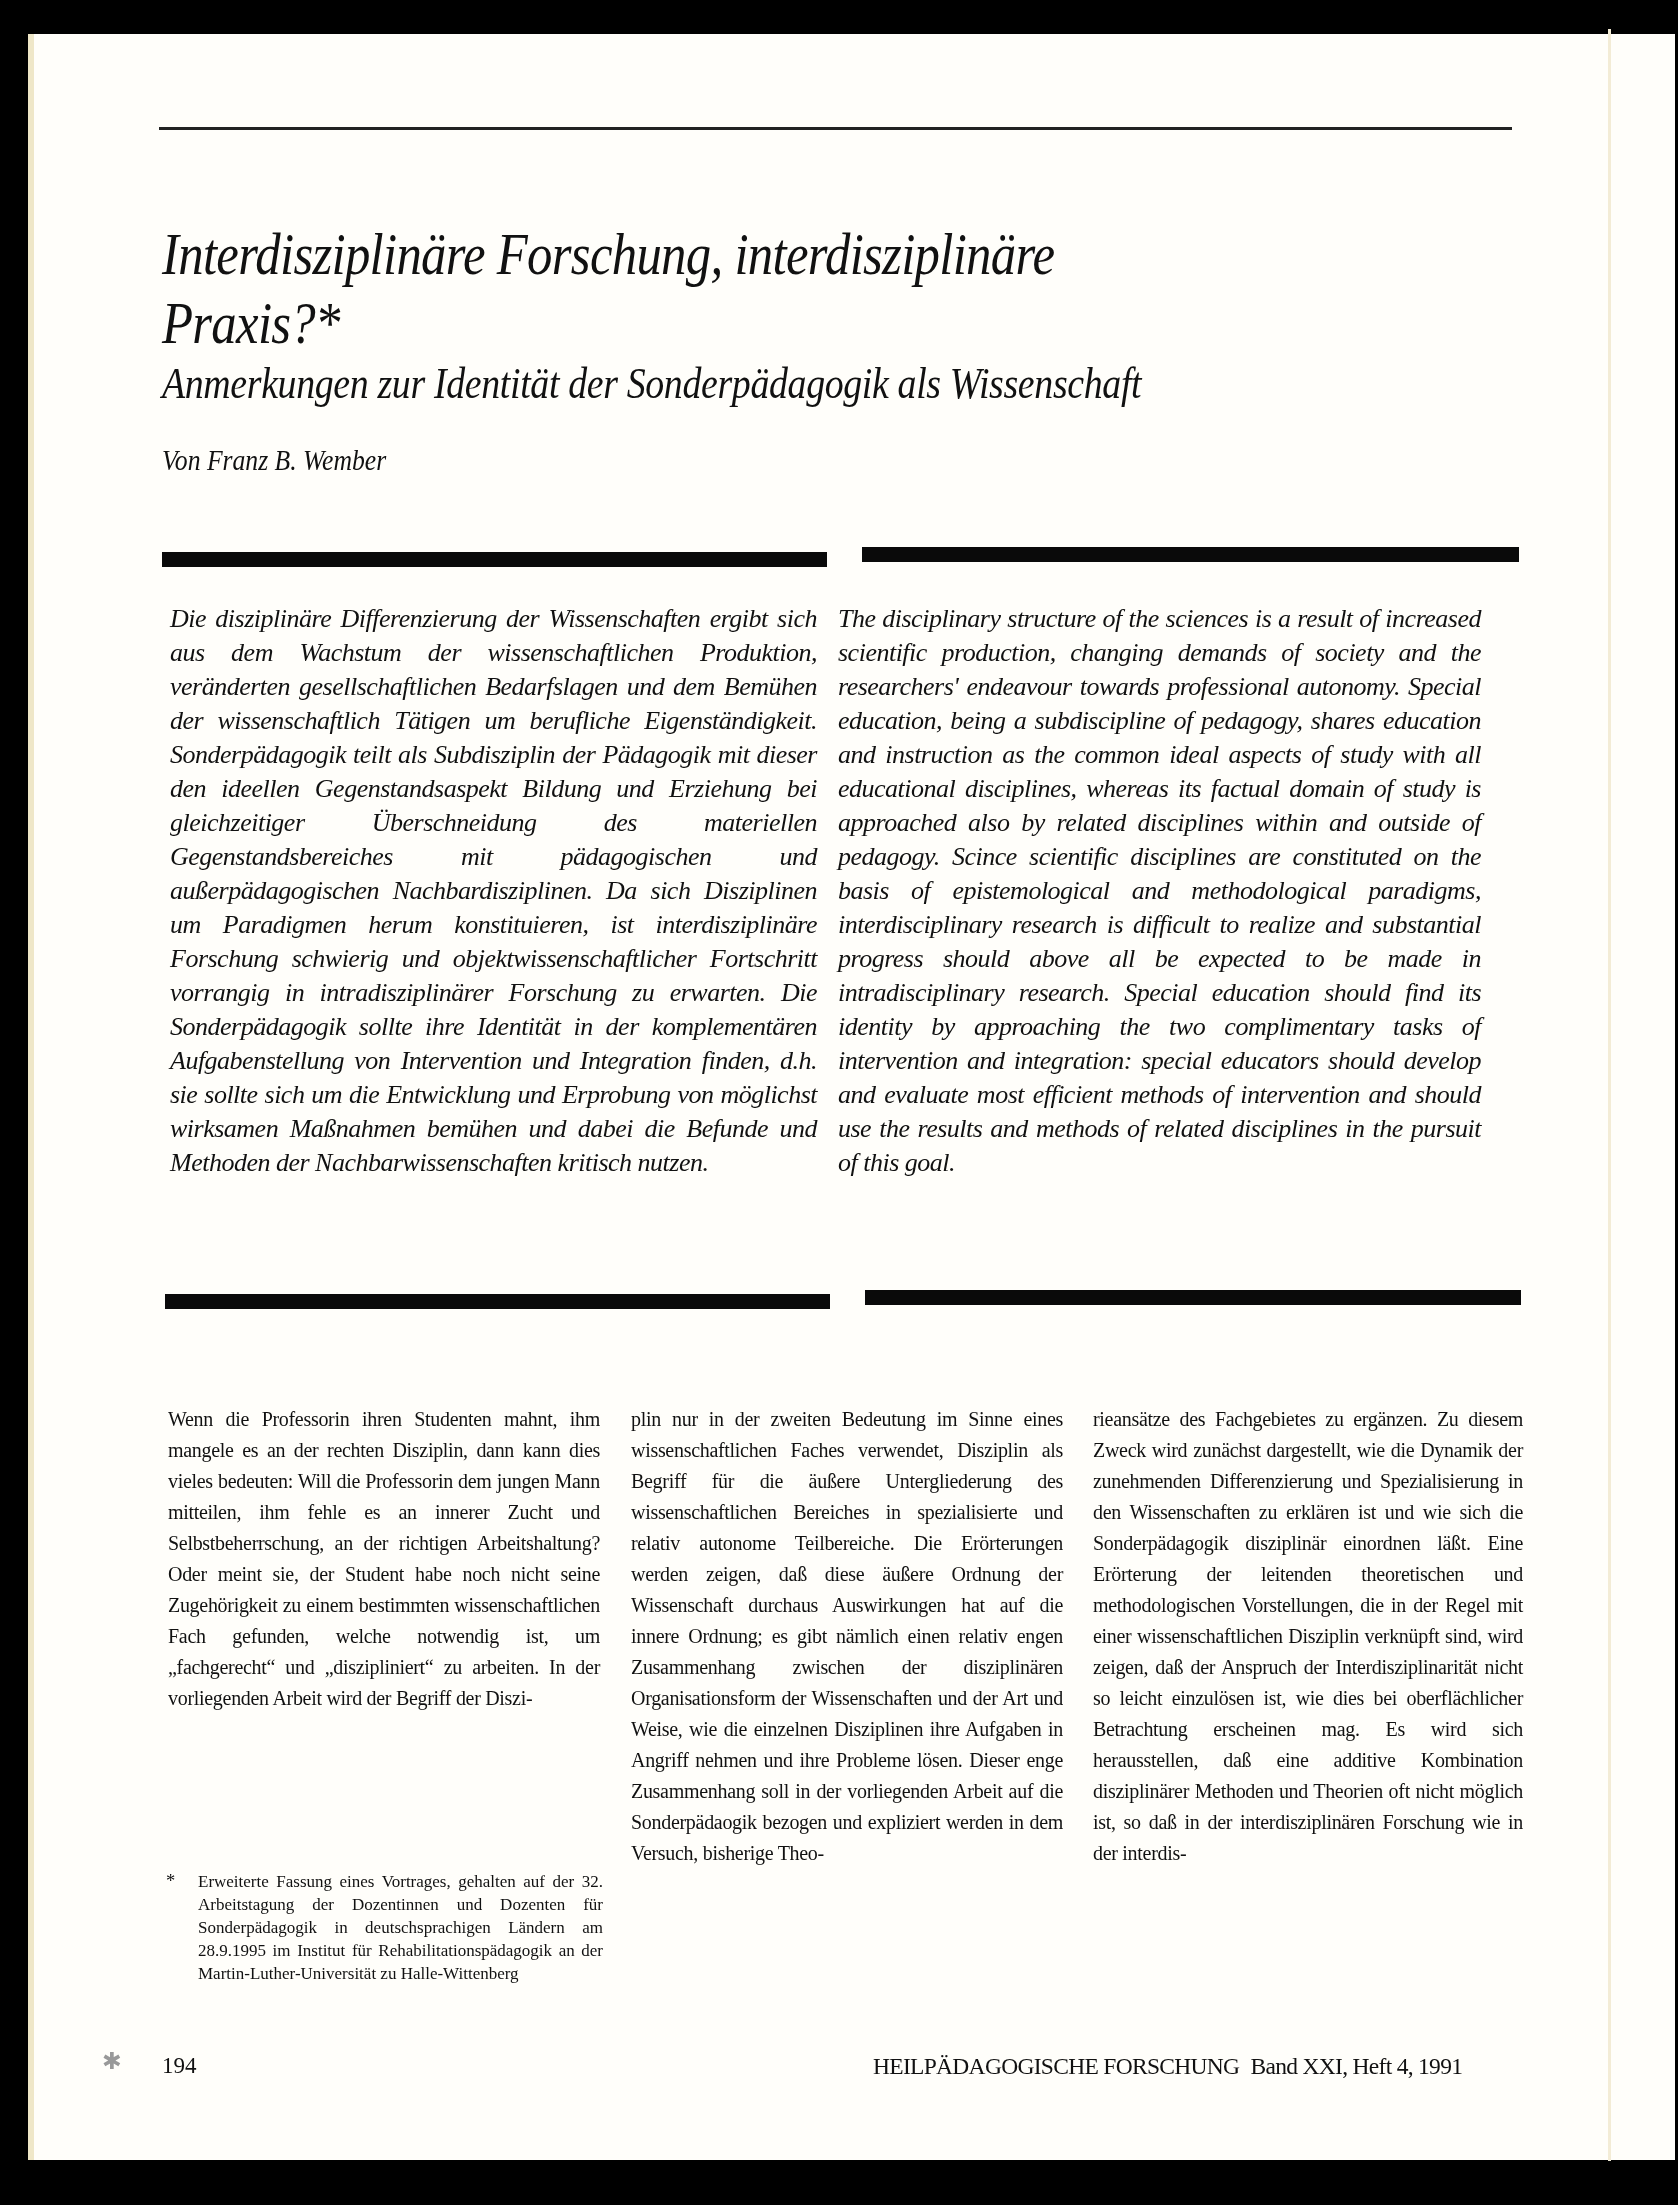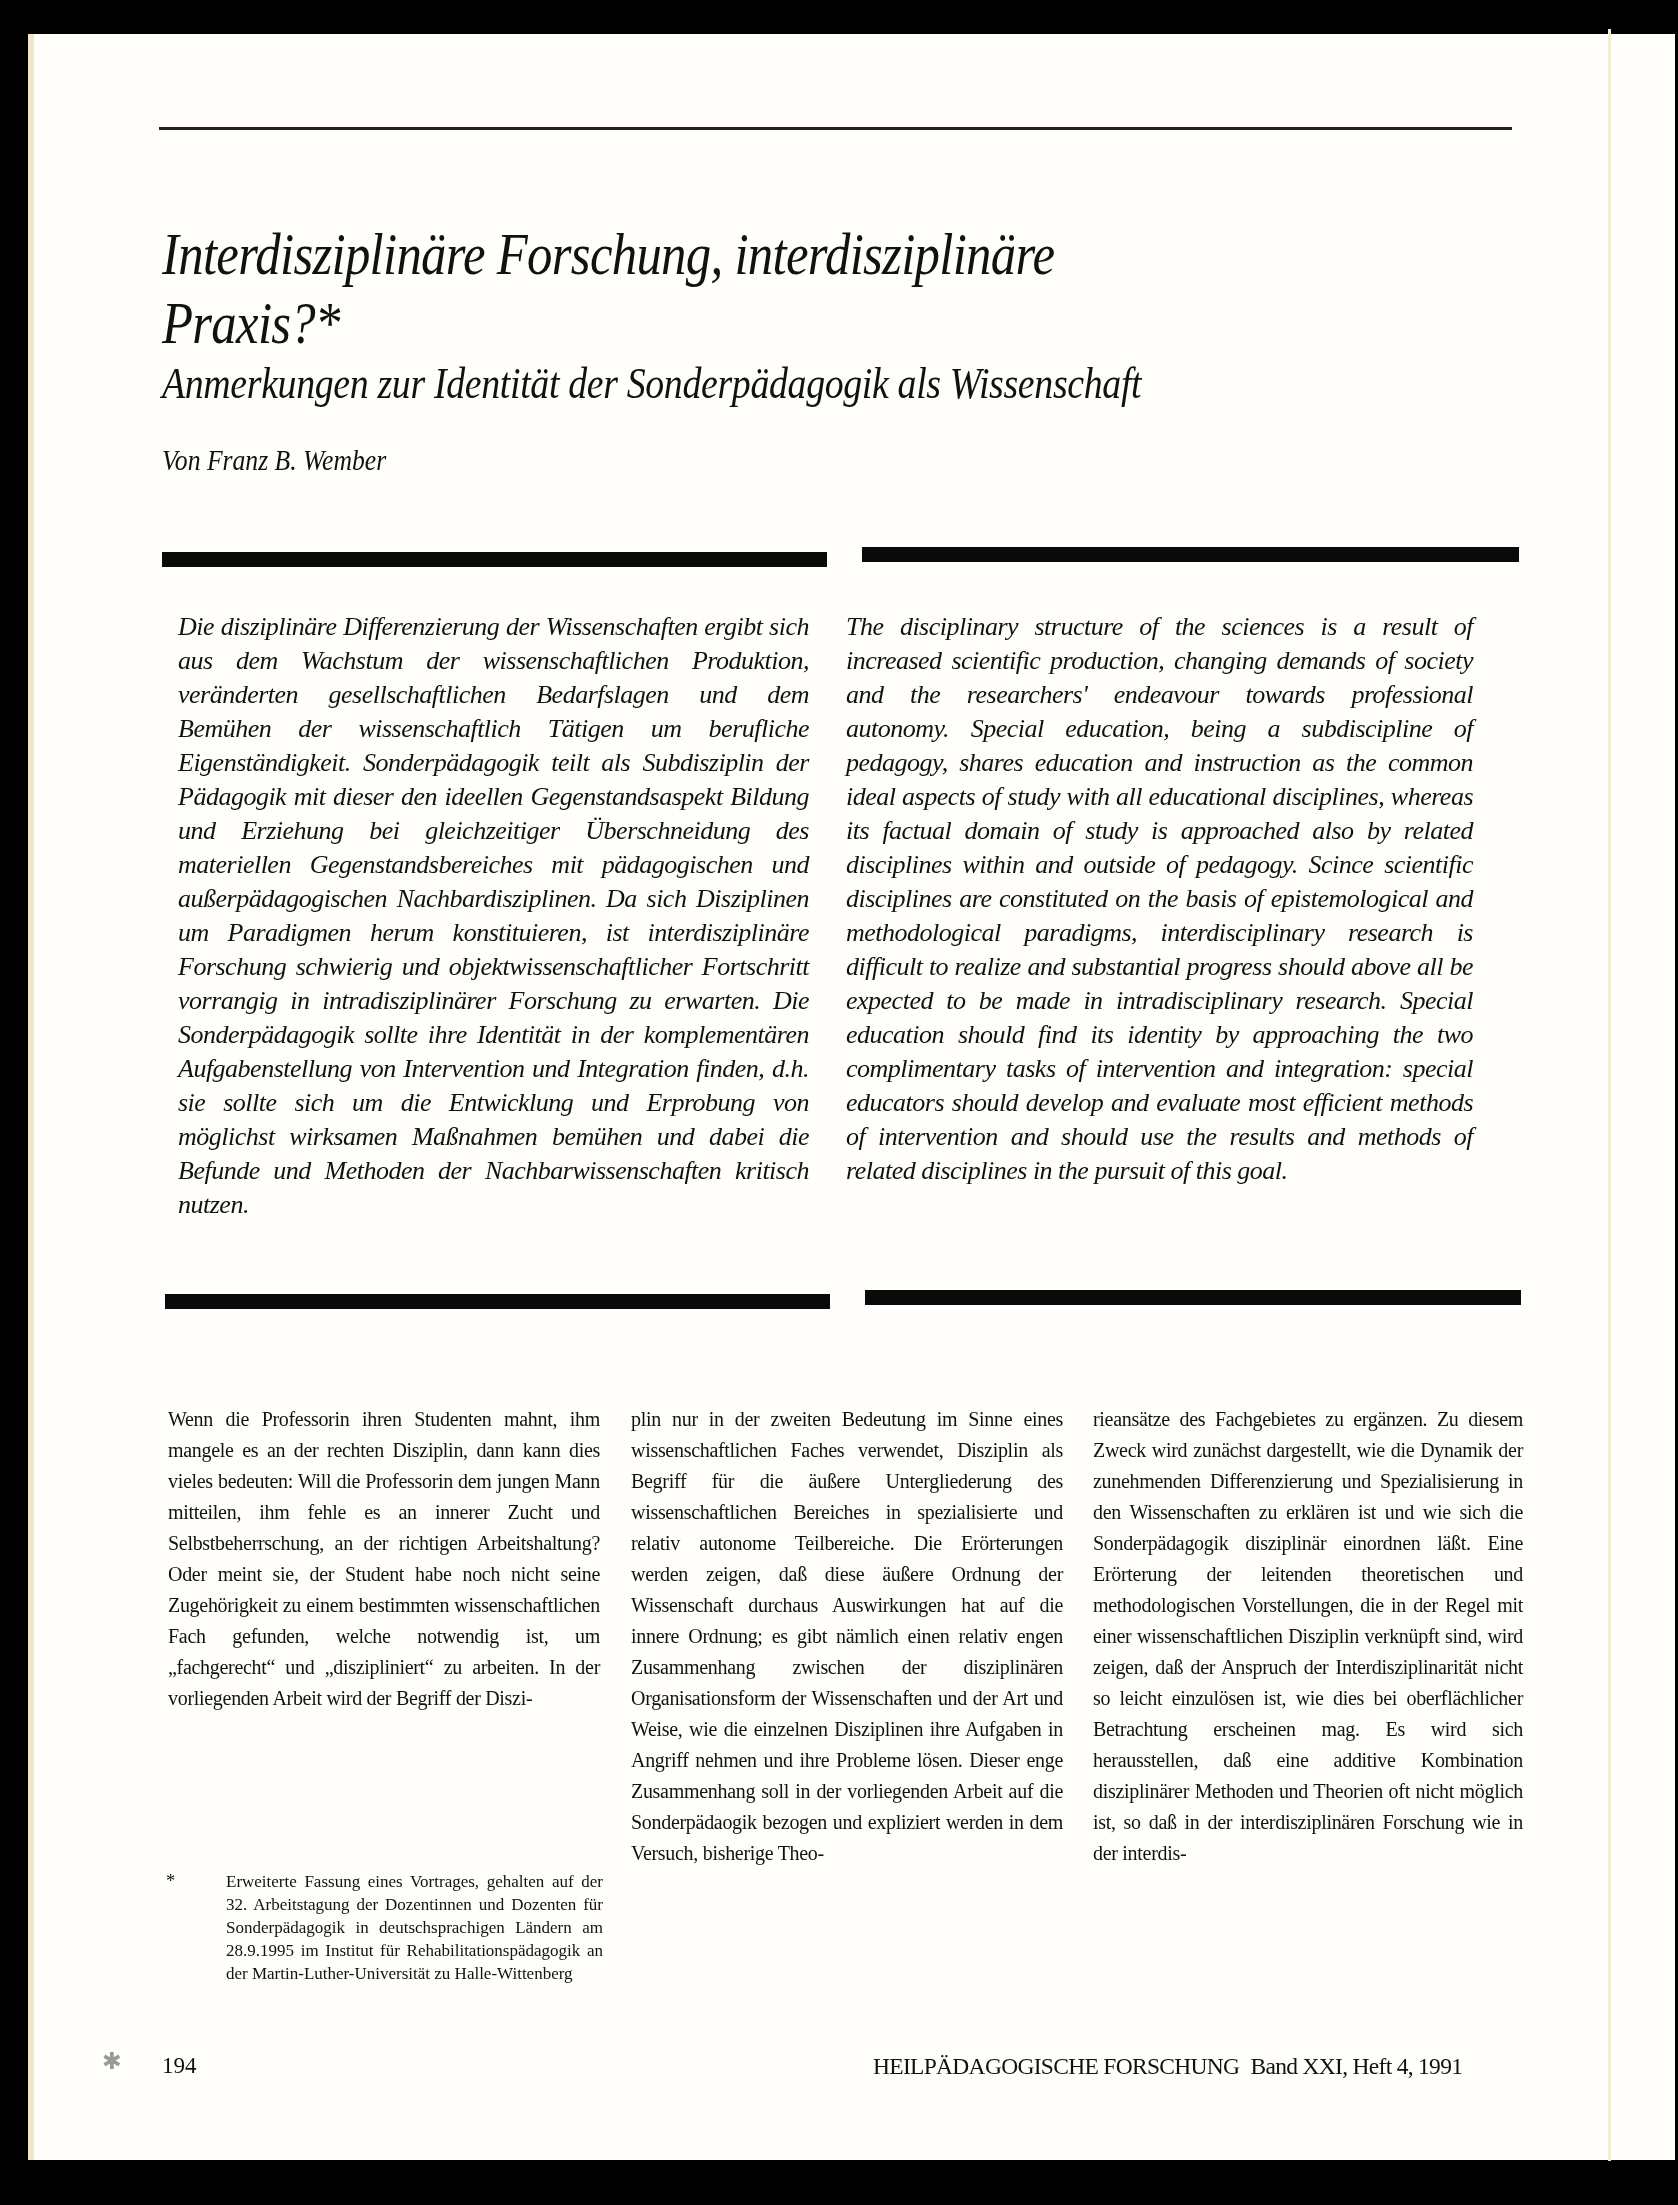--- a/index.html
+++ b/index.html
@@ -36,34 +36,34 @@
     font-style: italic; font-size: 28.5px; white-space: nowrap;
     transform: scaleX(0.9); transform-origin: left top;
   }
   .thick-rule { position: absolute; height: 15px; background: #0a0a0a; }
   .abstract {
     position: absolute; top: 594px; width: 663px;
     font-style: italic; font-size: 26px; line-height: 34px;
     text-align: justify;
     letter-spacing: -0.5px;
   }
-  .abstract p { margin: 16px; }
+  .abstract p { margin: 8px; }
   .body-col {
     position: absolute; top: 1404px; width: 432px;
     font-size: 20px; line-height: 31px; text-align: justify;
     letter-spacing: -0.3px;
   }
   .body-col p { margin: 0; }
   .footnote {
     position: absolute; left: 166px; top: 1870px; width: 437px;
     font-size: 17px; line-height: 23px; text-align: justify;
     display: flex;
   }
   .footnote .mark { width: 32px; flex: none; font-size: 18.5px; }
-  .footnote .ftext { flex: 1; margin-left: 28px; }
+  .footnote .ftext { flex: 1; }
   .page-number {
     position: absolute; left: 162px; top: 2053px; font-size: 23px;
   }
   .smudge {
     position: absolute; left: 102px; top: 2048px; width: 10px; height: 27px;
     color: #999; font-size: 23.5px; line-height: 27px;
   }
   .running-foot {
     position: absolute; left: 873px; top: 2053px; font-size: 23.5px; white-space: nowrap;
     letter-spacing: -0.7px;

